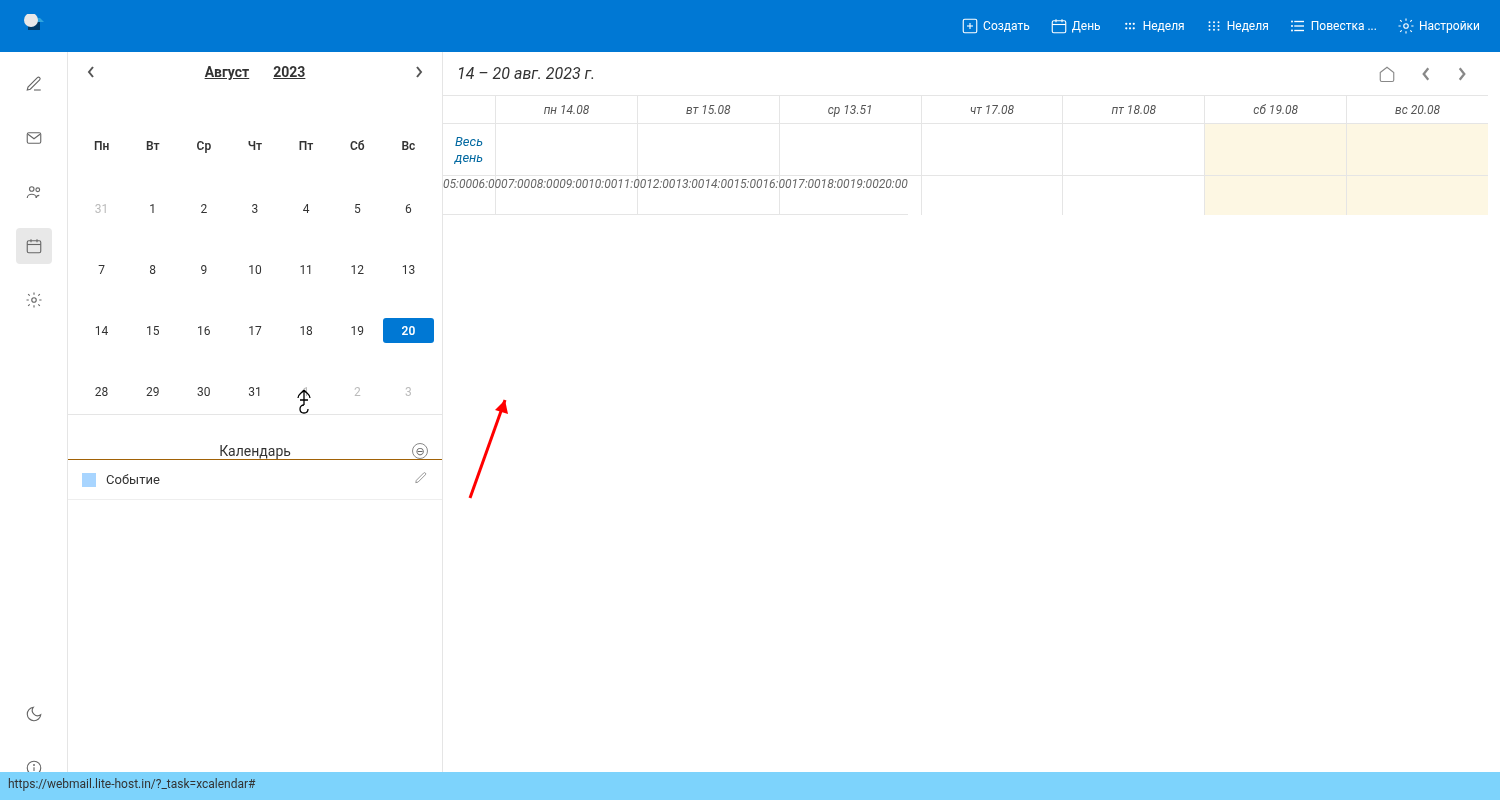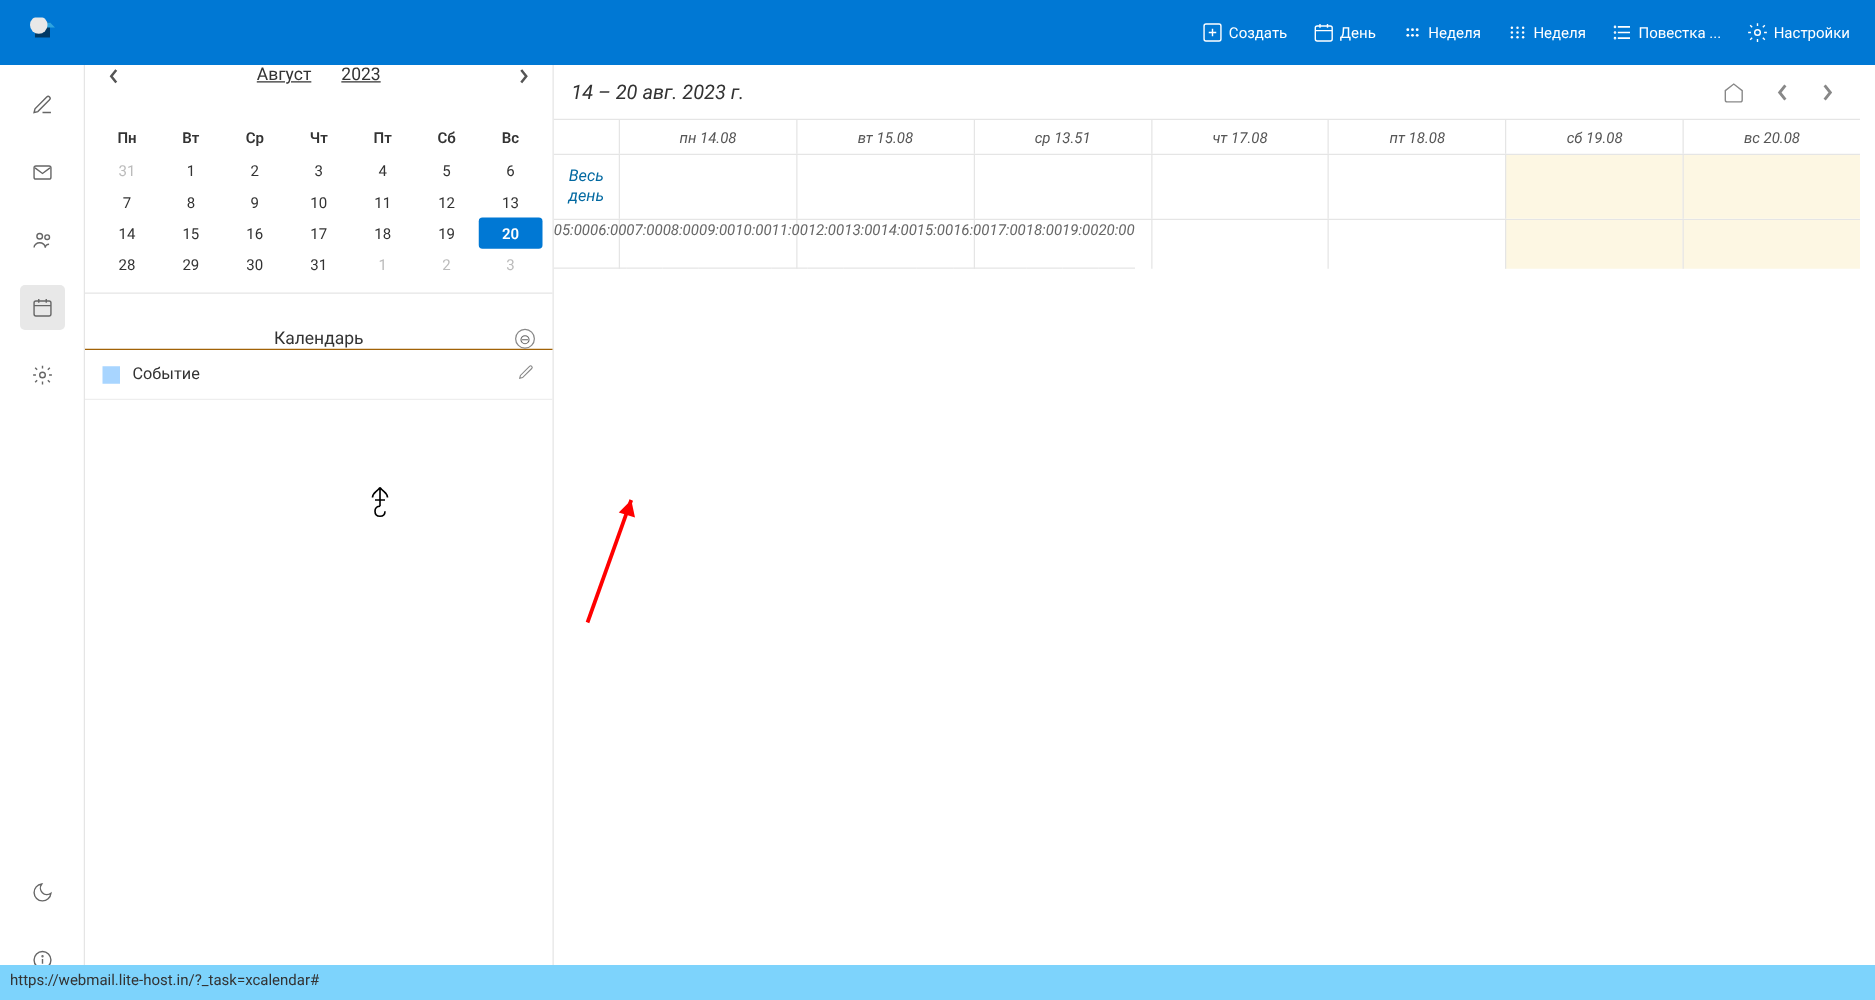--- a/index.html
+++ b/index.html
@@ -9,26 +9,26 @@
 .logo-shape { position:relative; width:24px; height:24px; }
 .topbar-spacer { flex:1; }
 .topbar-actions { display:flex; gap:0; padding-right:10px; }
 .tb-btn { display:flex; align-items:center; gap:4px; padding:6px 10px; cursor:pointer; color:#fff; font-size:12px; }
 .tb-btn svg { width:18px; height:18px; }
 .left-rail { position:absolute; left:0; top:52px; width:68px; height:748px; border-right:1px solid #e5e5e5; display:flex; flex-direction:column; align-items:center; padding-top:14px; gap:18px; }
 .rail-item { width:36px; height:36px; display:flex; align-items:center; justify-content:center; cursor:pointer; color:#666; border-radius:4px; }
 .rail-item.active { background:#e8e8e8; }
 .rail-bottom { margin-top:auto; margin-bottom:14px; display:flex; flex-direction:column; gap:18px; align-items:center;}
 .sidebar { position:absolute; left:68px; top:52px; width:375px; height:720px; border-right:1px solid #e5e5e5; }
-.mini-head { height:40px; display:flex; align-items:flex-start; justify-content:space-between; padding:0 14px; }
+.mini-head { height:40px; display:flex; align-items:center; justify-content:space-between; padding:0 14px;font-weight:bold; }
 .mini-nav { width:18px; height:18px; cursor:pointer; color:#555; display:flex; align-items:center; justify-content:center;}
 .mini-title { display:flex; gap:24px; font-size:14px; color:#333; }
 .mini-title span { text-decoration:underline; cursor:pointer; }
 .mini-cal { width:100%; padding:4px 8px 10px 8px; }
-.mini-row { display:flex; }
+.mini-row { display:flex;margin-top:36px; }
 .mini-cell { flex:1; height:25px; display:flex; align-items:center; justify-content:center; font-size:12px; color:#333; cursor:pointer; }
 .mini-row.head .mini-cell { font-weight:600; height:28px; }
 .mini-cell.dim { color:#bbb; }
 .mini-cell.sel { background:#0078d4; color:#fff; border-radius:3px; font-weight:600;}
 .calsec-head { height:46px; border-top:1px solid #e5e5e5; border-bottom:1px solid #a16207; display:flex; align-items:flex-end; justify-content:center; position:relative; font-size:14px; color:#333;}
 .calsec-head .minus { position:absolute; right:14px; width:16px; height:16px; border:1px solid #888; border-radius:50%; display:flex; align-items:center; justify-content:center; font-size:11px; color:#666; cursor:pointer;}
 .cal-item { height:40px; display:flex; align-items:center; padding:0 14px; border-bottom:1px solid #eee; font-size:13px; position:relative;}
 .cal-swatch { width:14px; height:14px; background:#a8d5ff; margin-right:10px;}
 .cal-item .edit { position:absolute; right:14px; color:#888; cursor:pointer;}
 .main { position:absolute; left:443px; top:52px; right:12px; height:628px; display:flex; flex-direction:column;font-style:italic; }

